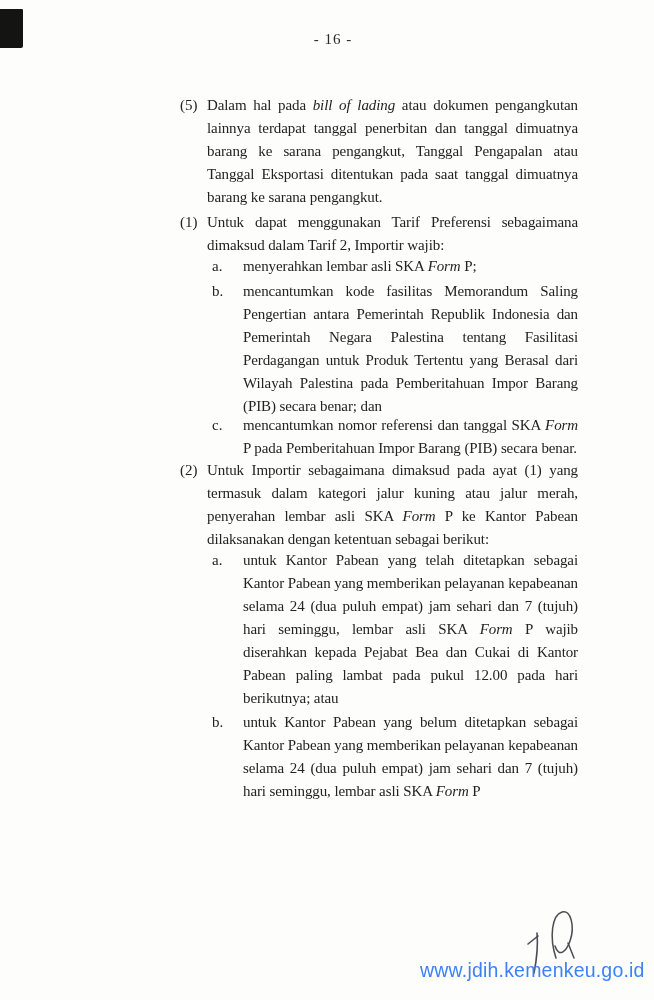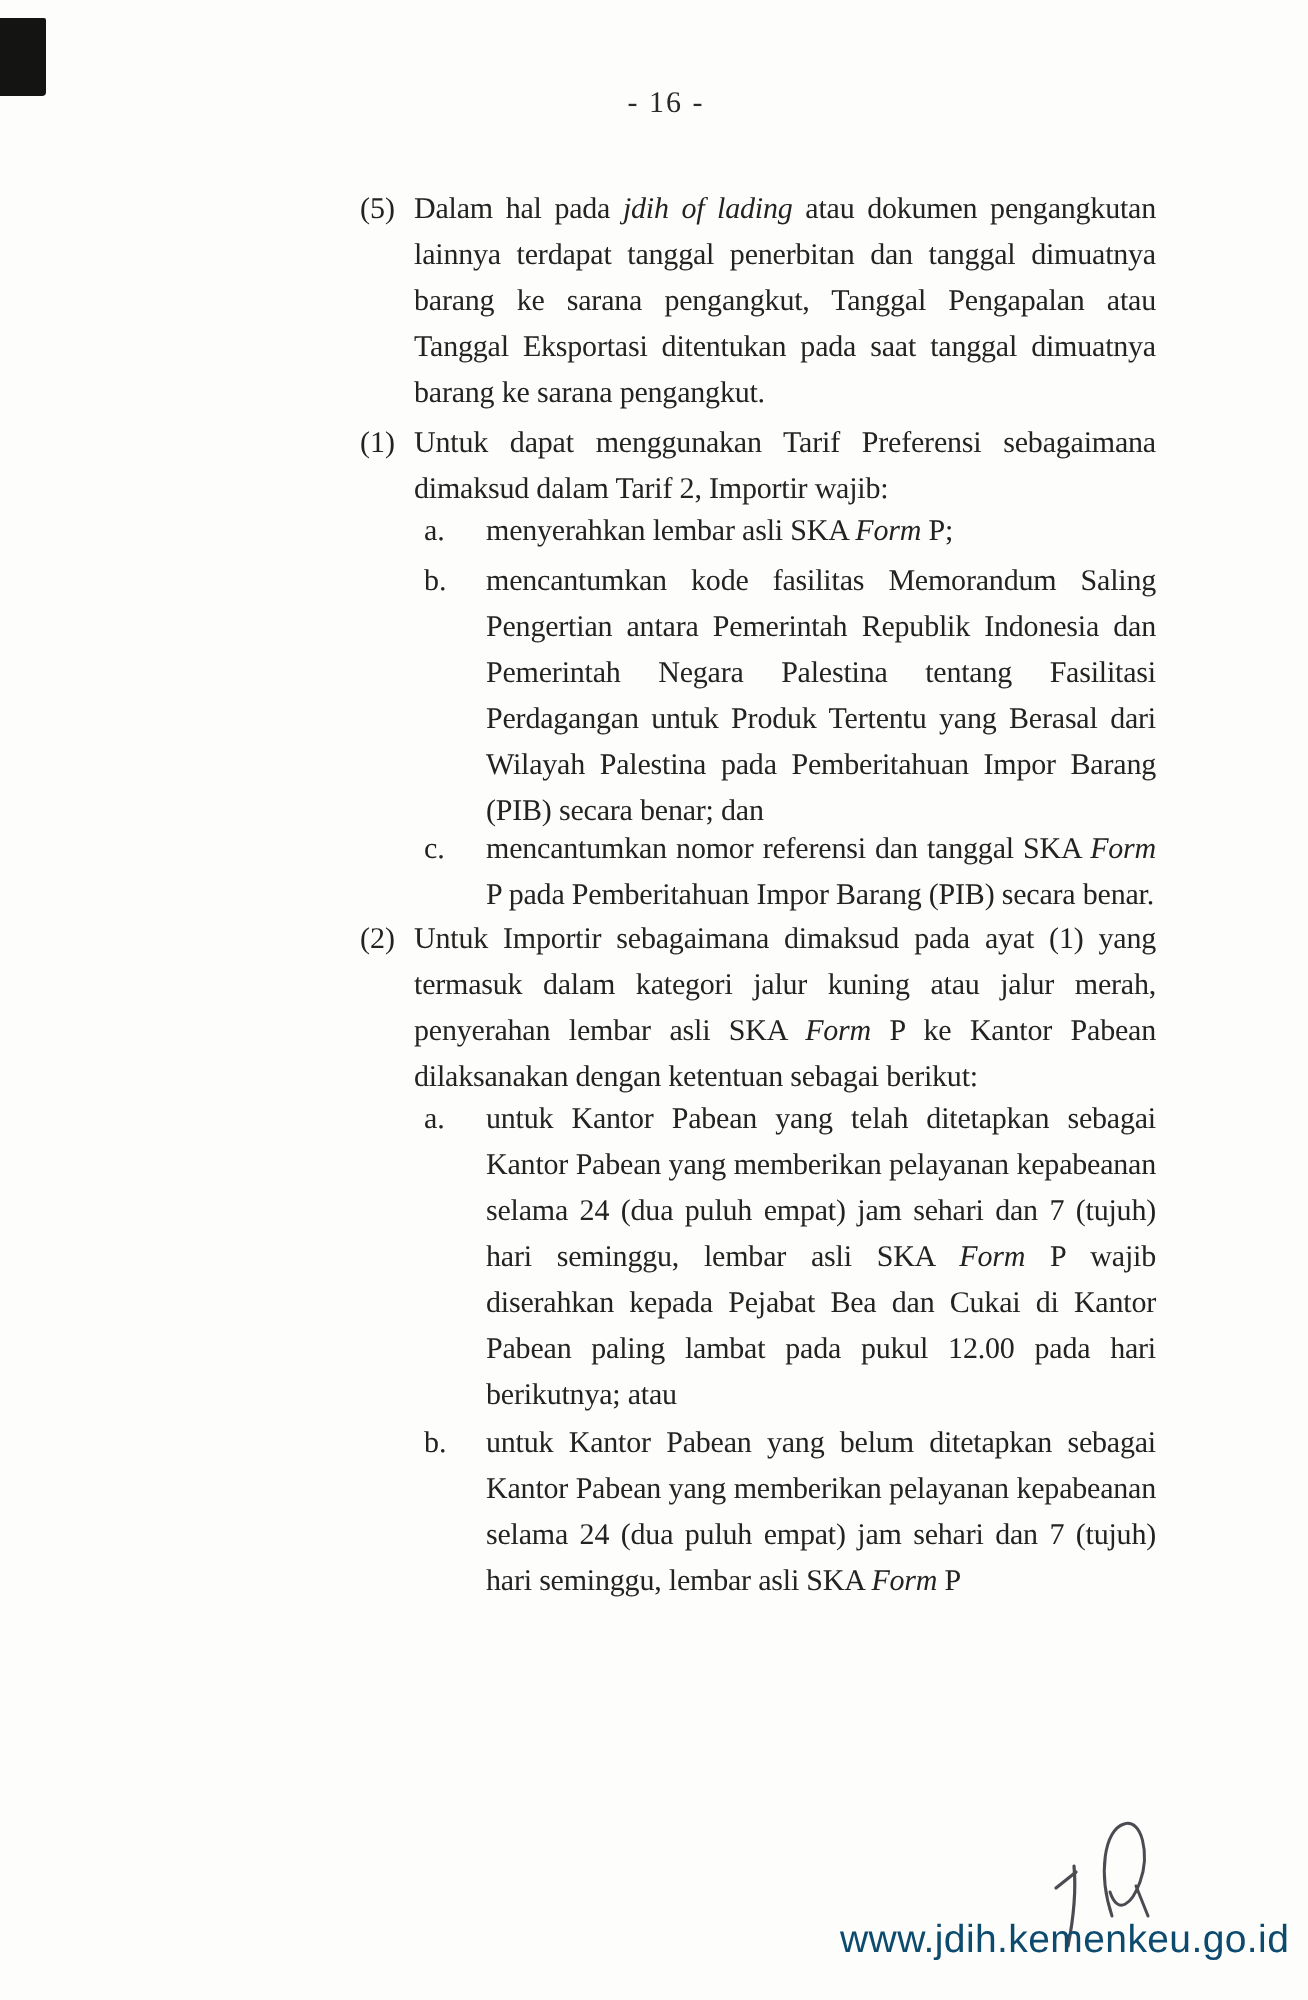--- a/index.html
+++ b/index.html
@@ -11,21 +11,21 @@
     color: #232321;
     overflow: hidden;
   }
   .corner-mark {
     position: absolute; left: 0; top: 9px;
     width: 23px; height: 39px;
     background: #141412;
     border-radius: 0 1px 2px 0;
   }
   .page-number {
-    position: absolute; left: 0; right: 0; top: 44px;
+    position: absolute; left: 0; right: 0; top: 31px;
     text-align: center;
     font-size: 15px; letter-spacing: 1px;
     color: #2a2a28;
     padding-left: 12px;
   }
   .doc-column {
     position: absolute;
     left: 180px; top: 94px;
     width: 398px;
   }
@@ -75,21 +75,21 @@
 <body>
 
 <div class="corner-mark"></div>
 
 <div class="page-number">- 16 -</div>
 
 <div class="doc-column">
 
   <div class="clause">
     <div class="clause-num">(5)</div>
-    <div class="clause-body">Dalam hal pada <i>jdih of lading</i> atau dokumen pengangkutan lainnya terdapat tanggal penerbitan dan tanggal dimuatnya barang ke sarana pengangkut, Tanggal Pengapalan atau Tanggal Eksportasi ditentukan pada saat tanggal dimuatnya barang ke sarana pengangkut.</div>
+    <div class="clause-body">Dalam hal pada <i>bill of lading</i> atau dokumen pengangkutan lainnya terdapat tanggal penerbitan dan tanggal dimuatnya barang ke sarana pengangkut, Tanggal Pengapalan atau Tanggal Eksportasi ditentukan pada saat tanggal dimuatnya barang ke sarana pengangkut.</div>
   </div>
 
 
   <div class="clause mt-c1">
     <div class="clause-num">(1)</div>
     <div class="clause-body">Untuk dapat menggunakan Tarif Preferensi sebagaimana dimaksud dalam Tarif 2, Importir wajib:</div>
   </div>
 
   <div class="subclause mt-c1a">
     <div class="sub-letter">a.</div>
@@ -123,13 +123,13 @@
 
 </div>
 
 <svg class="paraf" viewBox="510 900 90 85" xmlns="http://www.w3.org/2000/svg">
   <path d="M528 944 L538 936" fill="none" stroke="#4b4b52" stroke-width="1.6" stroke-linecap="round"></path>
   <path d="M537 933 C538 944 537 958 534 973" fill="none" stroke="#4b4b52" stroke-width="1.6" stroke-linecap="round"></path>
   <path d="M556 958 C549 937 552 915 562 912 C571 909 575 927 570 941 C566 952 559 958 555 946" fill="none" stroke="#4b4b52" stroke-width="1.5" stroke-linecap="round"></path>
   <path d="M568 943 L574 958" fill="none" stroke="#4b4b52" stroke-width="1.5" stroke-linecap="round"></path>
 </svg>
 
-<a class="footer-url" href="#" style="color: #0c4a6e;">www.jdih.kemenkeu.go.id</a>
+<a class="footer-url" href="#" style="color: #3b82f6;">www.jdih.kemenkeu.go.id</a>
 
 </body></html>

